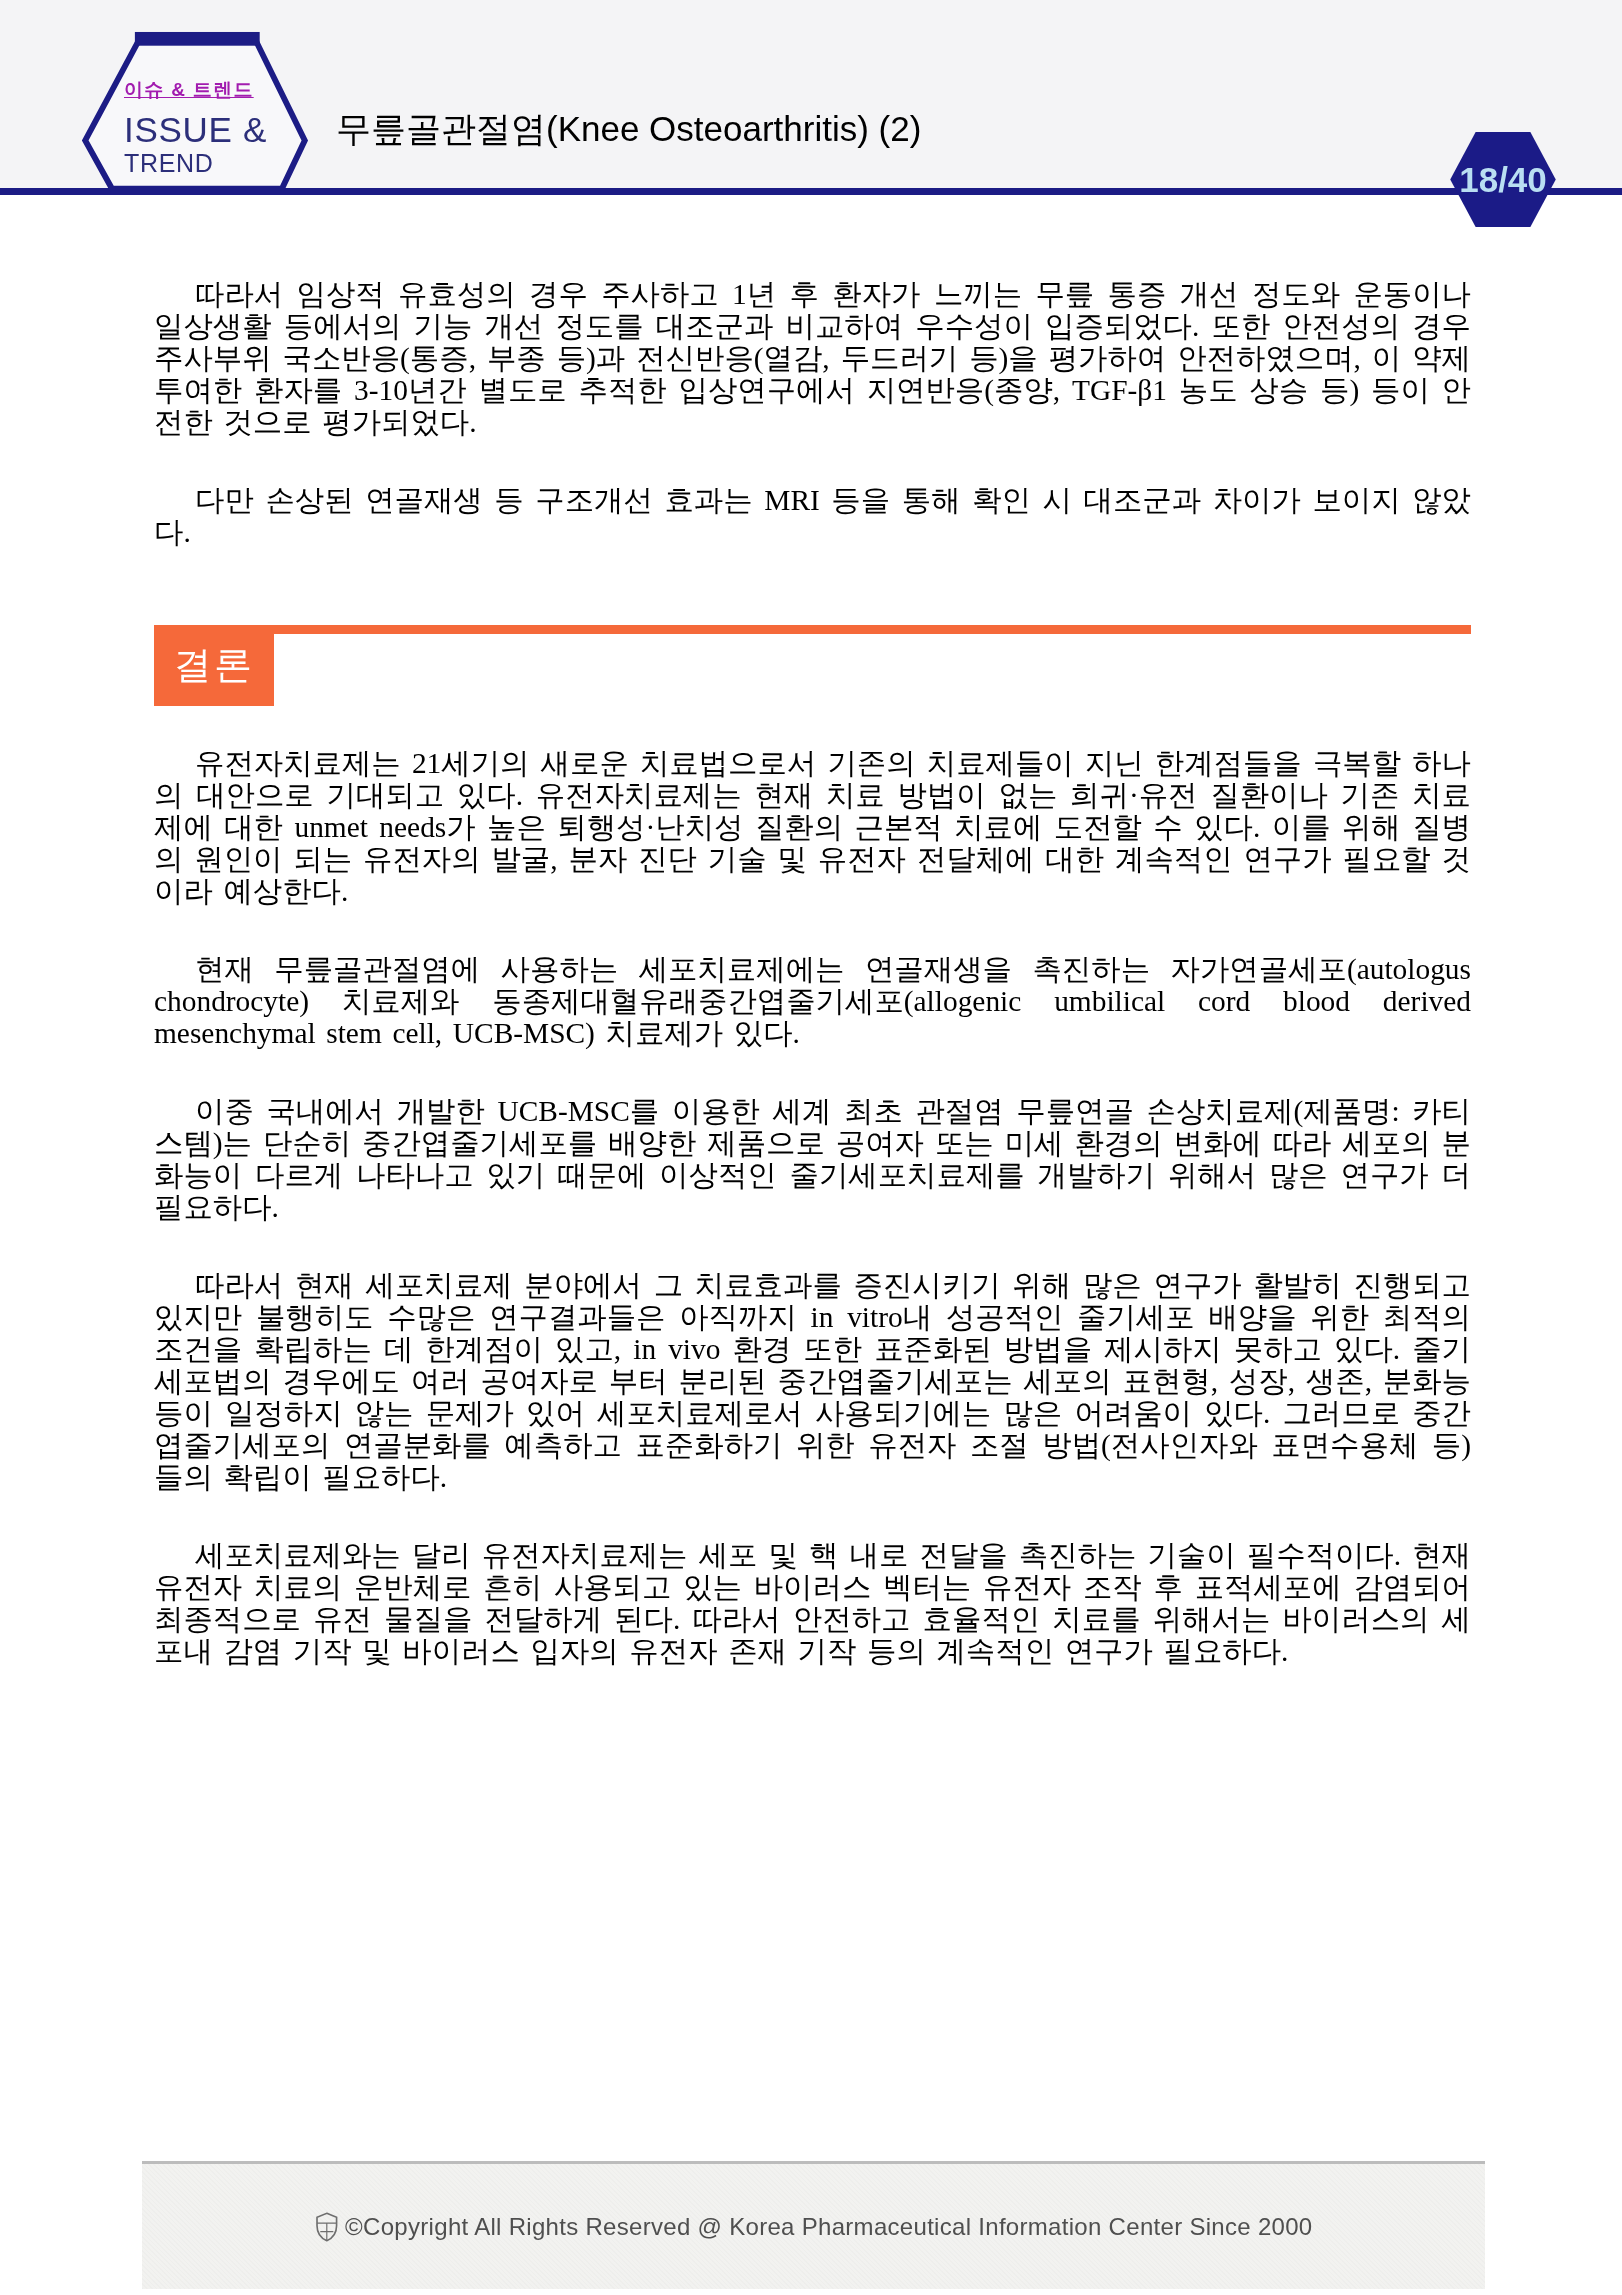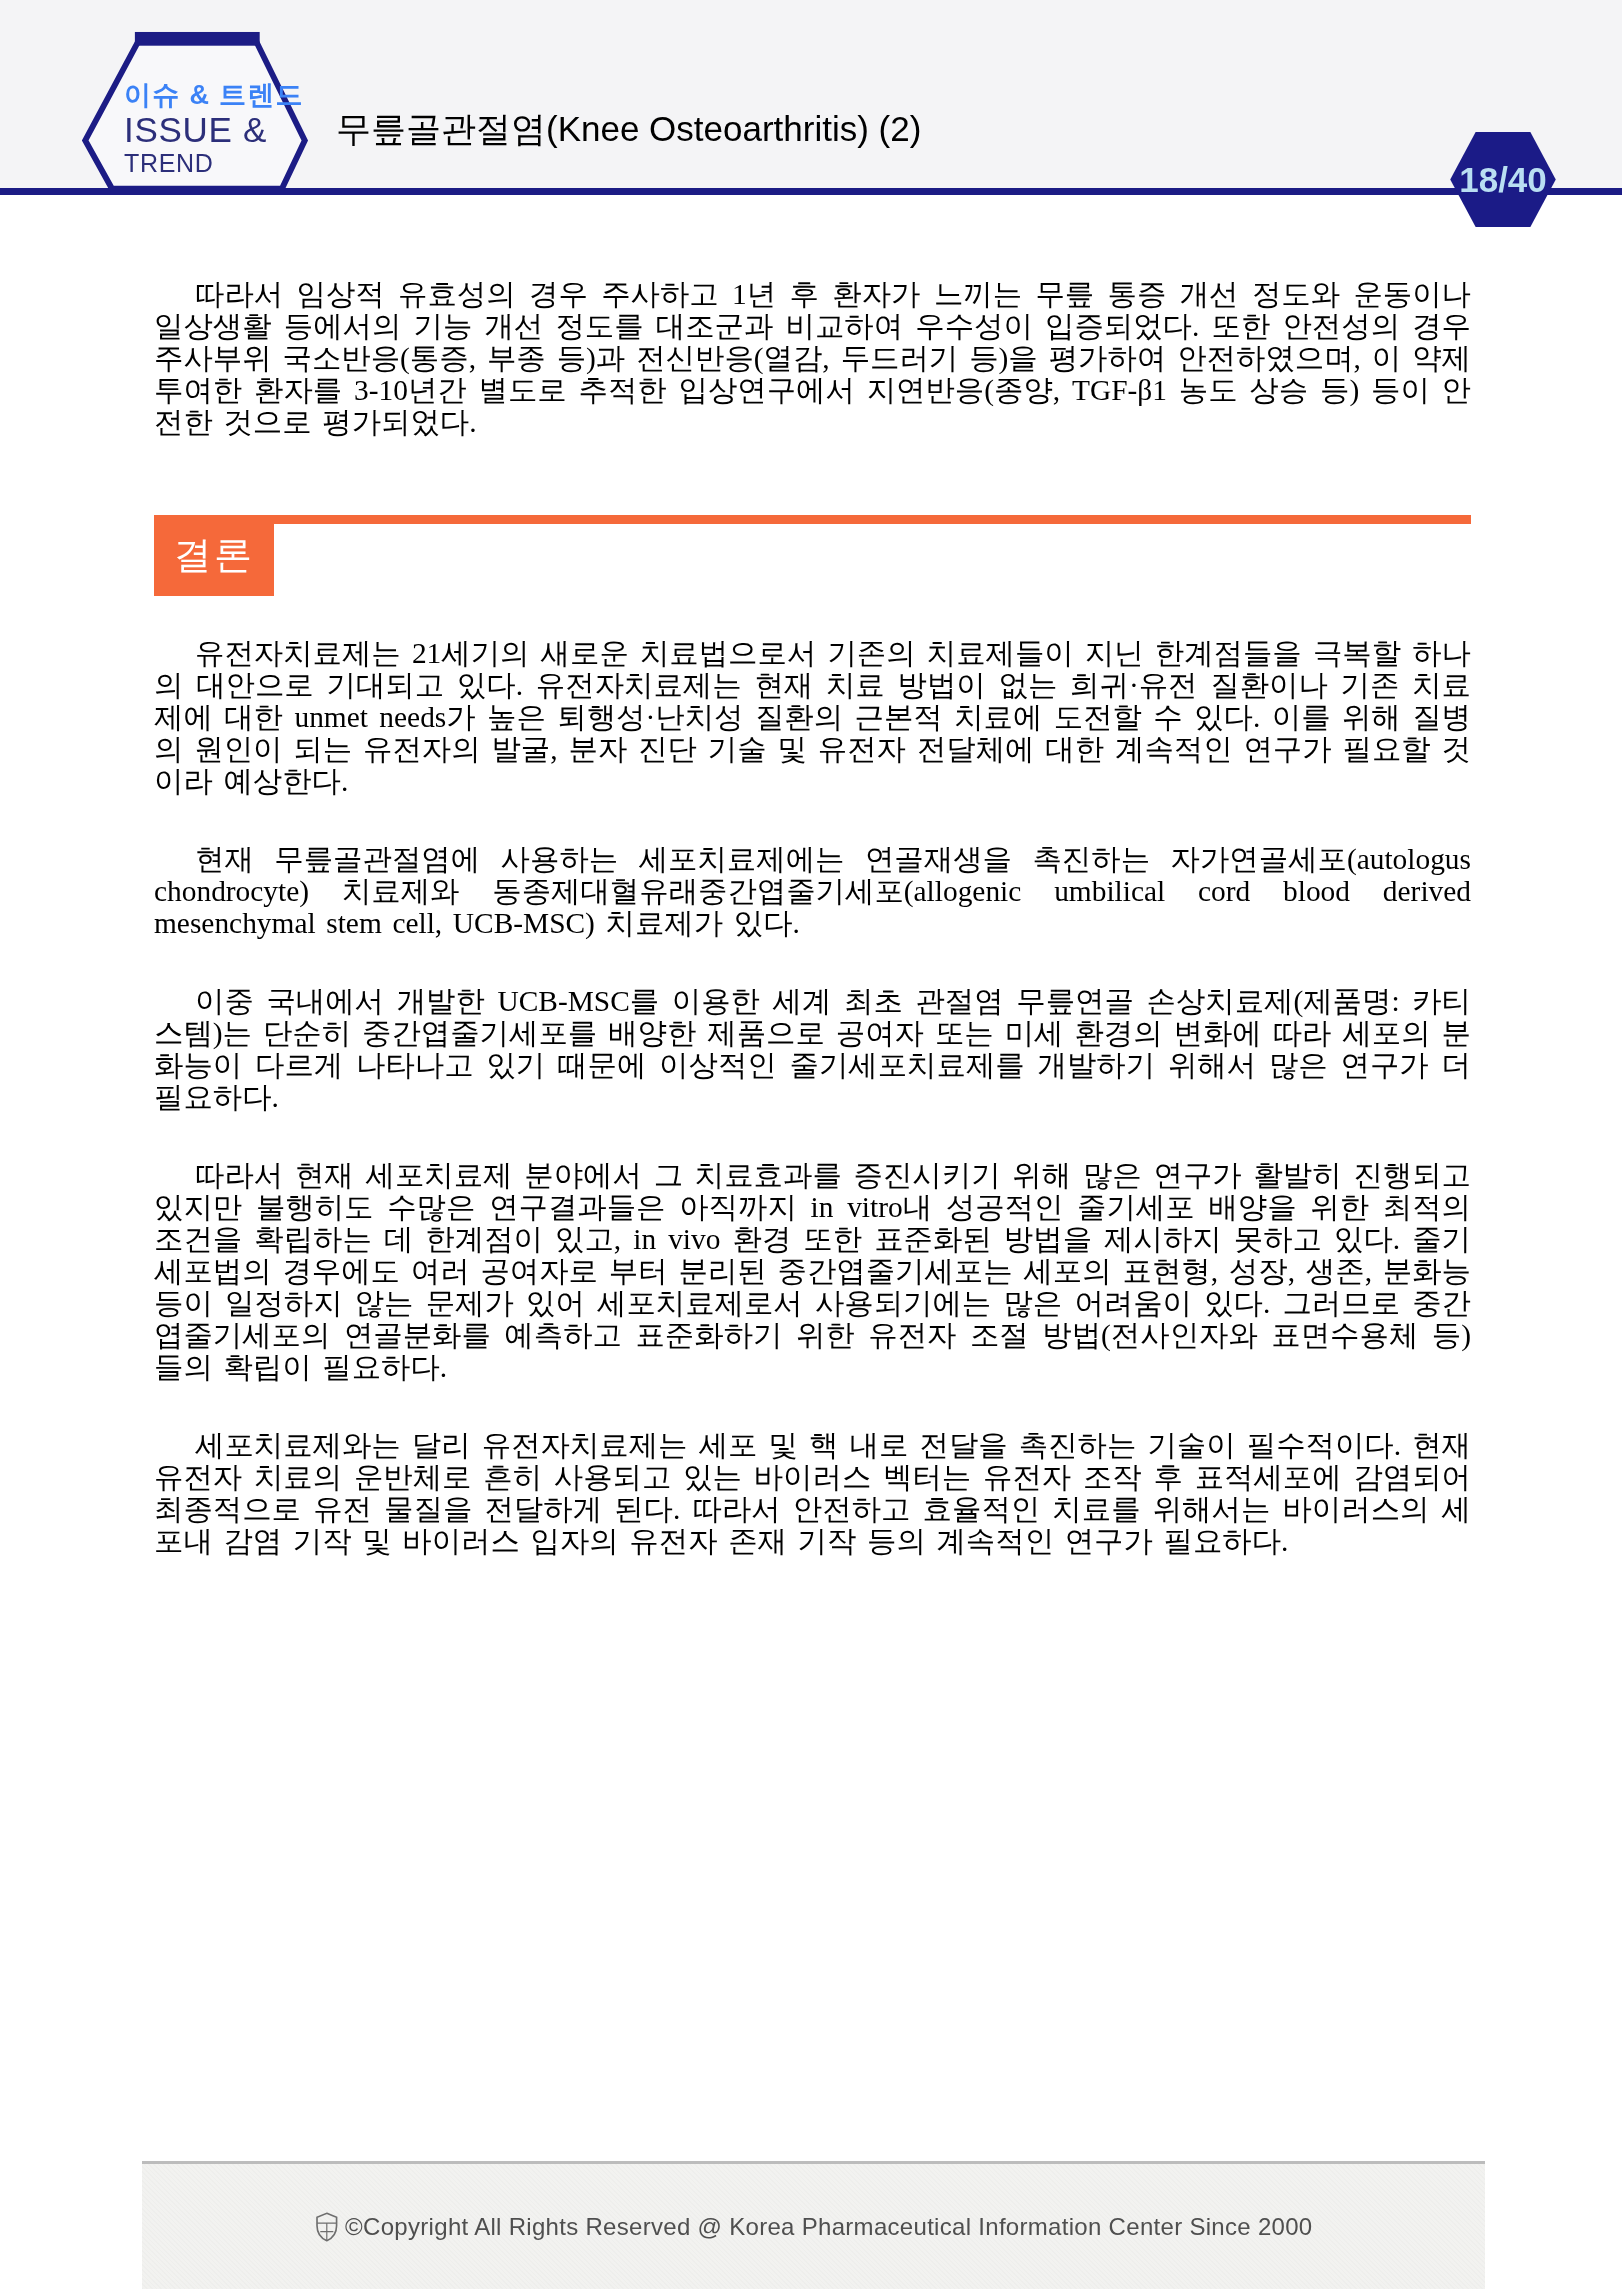--- a/index.html
+++ b/index.html
@@ -23,22 +23,22 @@
     width: 1623px; height: 7.2px;
     background: #1c1c85;
   }
   .badge-hex {
     position: absolute; left: 80px; top: 31px;
     width: 230px; height: 164px;
   }
   .badge-text-kr {
     position: absolute; left: 124px; top: 77px;
     font-family: "Liberation Sans", "DejaVu Sans", sans-serif;
-    font-size: 27px; letter-spacing: 1.3px;
-    color: #3b82f6; font-weight: bold;
+    font-size: 19px; letter-spacing: 1.3px;
+    color: #a21caf; font-weight: bold; text-decoration: underline;
   }
   .badge-text-en1 {
     position: absolute; left: 124px; top: 110px;
     font-family: "Liberation Sans", "DejaVu Sans", sans-serif;
     font-size: 35px; color: #2c2f7a; letter-spacing: 0.7px;
   }
   .badge-text-en2 {
     position: absolute; left: 124px; top: 149px;
     font-family: "Liberation Sans", "DejaVu Sans", sans-serif;
     font-size: 25px; color: #2c2f7a; letter-spacing: 0.7px;
@@ -127,20 +127,21 @@
 
   <div class="doc-title">무릎골관절염(Knee Osteoarthritis) (2)</div>
 
   <svg class="page-hex" viewBox="0 0 168 152">
     <polygon points="42,3 126,3 165,76 126,149 42,149 3,76" fill="#1b1b87"></polygon>
   </svg>
   <div class="page-hex-label">18/40</div>
 
   <div class="content">
     <p>따라서 임상적 유효성의 경우 주사하고 1년 후 환자가 느끼는 무릎 통증 개선 정도와 운동이나 일상생활 등에서의 기능 개선 정도를 대조군과 비교하여 우수성이 입증되었다. 또한 안전성의 경우 주사부위 국소반응(통증, 부종 등)과 전신반응(열감, 두드러기 등)을 평가하여 안전하였으며, 이 약제 투여한 환자를 3-10년간 별도로 추적한 입상연구에서 지연반응(종양, TGF-β1 농도 상승 등) 등이 안전한 것으로 평가되었다.</p>
+    <p>다만 손상된 연골재생 등 구조개선 효과는 MRI 등을 통해 확인 시 대조군과 차이가 보이지 않았다.</p>
 
     <div class="section-header">
       <div class="section-line"></div>
       <div class="section-box">결론</div>
     </div>
 
     <p>유전자치료제는 21세기의 새로운 치료법으로서 기존의 치료제들이 지닌 한계점들을 극복할 하나의 대안으로 기대되고 있다. 유전자치료제는 현재 치료 방법이 없는 희귀·유전 질환이나 기존 치료제에 대한 unmet needs가 높은 퇴행성·난치성 질환의 근본적 치료에 도전할 수 있다. 이를 위해 질병의 원인이 되는 유전자의 발굴, 분자 진단 기술 및 유전자 전달체에 대한 계속적인 연구가 필요할 것이라 예상한다.</p>
     <p>현재 무릎골관절염에 사용하는 세포치료제에는 연골재생을 촉진하는 자가연골세포(autologus chondrocyte) 치료제와 동종제대혈유래중간엽줄기세포(allogenic umbilical cord blood derived mesenchymal stem cell, UCB-MSC) 치료제가 있다.</p>
     <p>이중 국내에서 개발한 UCB-MSC를 이용한 세계 최초 관절염 무릎연골 손상치료제(제품명: 카티스템)는 단순히 중간엽줄기세포를 배양한 제품으로 공여자 또는 미세 환경의 변화에 따라 세포의 분화능이 다르게 나타나고 있기 때문에 이상적인 줄기세포치료제를 개발하기 위해서 많은 연구가 더 필요하다.</p>
     <p>따라서 현재 세포치료제 분야에서 그 치료효과를 증진시키기 위해 많은 연구가 활발히 진행되고 있지만 불행히도 수많은 연구결과들은 아직까지 in vitro내 성공적인 줄기세포 배양을 위한 최적의 조건을 확립하는 데 한계점이 있고, in vivo 환경 또한 표준화된 방법을 제시하지 못하고 있다. 줄기세포법의 경우에도 여러 공여자로 부터 분리된 중간엽줄기세포는 세포의 표현형, 성장, 생존, 분화능 등이 일정하지 않는 문제가 있어 세포치료제로서 사용되기에는 많은 어려움이 있다. 그러므로 중간엽줄기세포의 연골분화를 예측하고 표준화하기 위한 유전자 조절 방법(전사인자와 표면수용체 등)들의 확립이 필요하다.</p>

